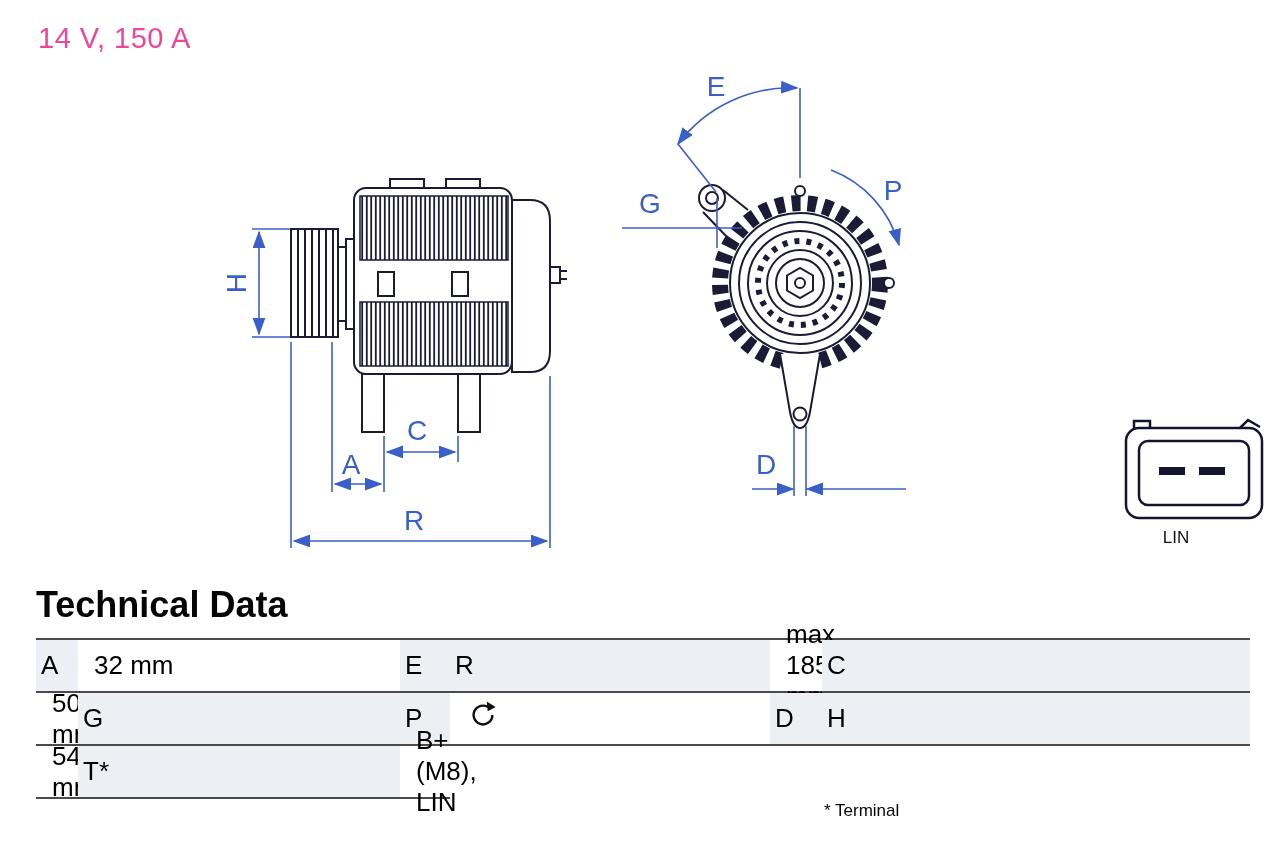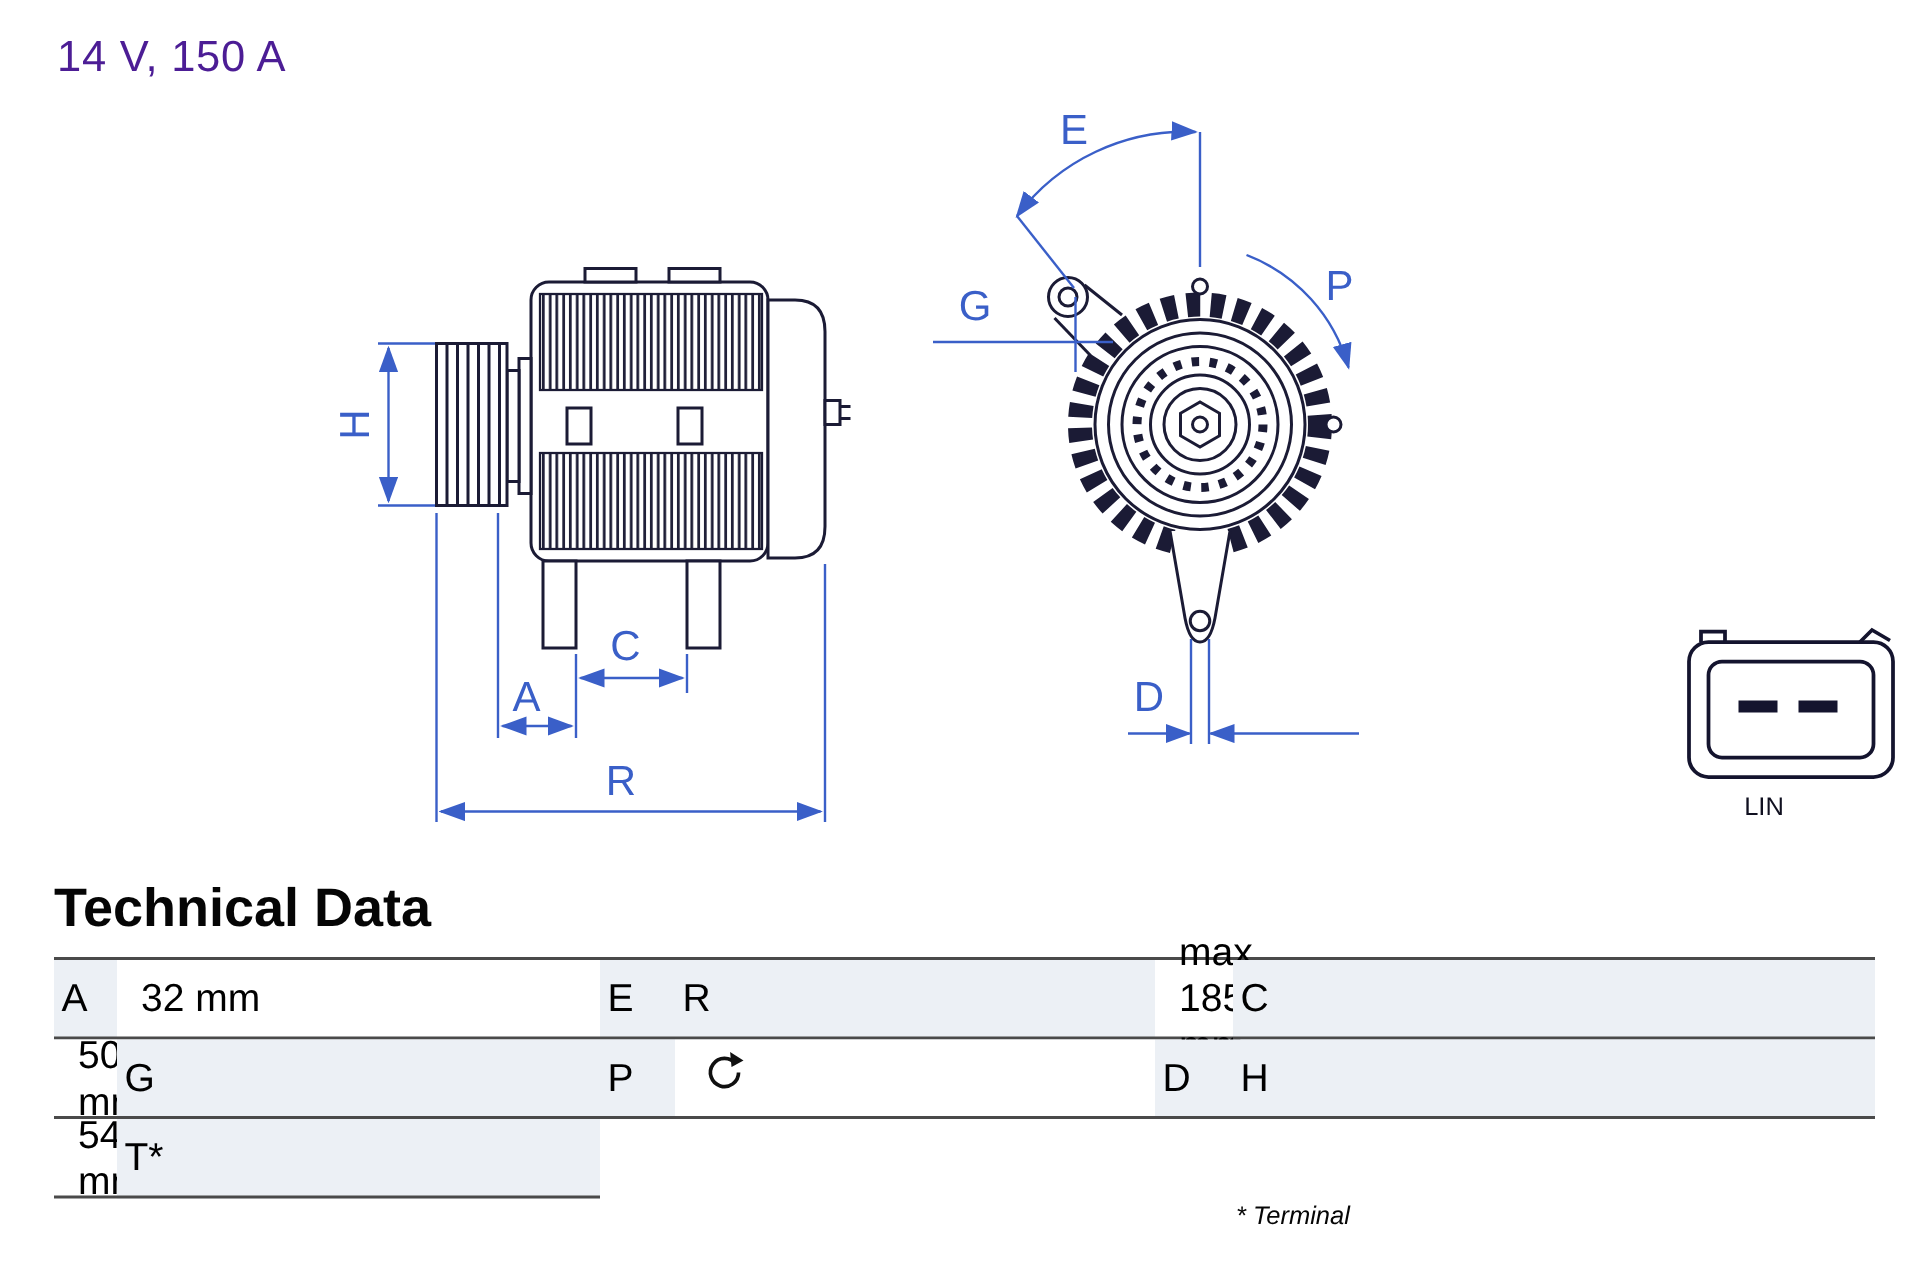--- a/index.html
+++ b/index.html
@@ -1,40 +1,40 @@
 <!DOCTYPE html>
 <html><head>
 <meta charset="utf-8">
 <style>
   html,body { margin:0; padding:0; }
   body {
     width:1280px; height:853px; background:#ffffff; position:relative;
     font-family:"Liberation Sans", sans-serif; overflow:hidden; color:#000;
   }
   .page-title {
-    position:absolute; left:38px; top:22px; font-size:29px; letter-spacing:0.5px; color:#4c1d95;
+    position:absolute; left:38px; top:22px; font-size:29px; letter-spacing:0.5px; color:#ec4899;
   }
   svg.drawing-layer { position:absolute; left:0; top:0; }
   .tech-heading {
     position:absolute; left:36px; top:584px; font-size:36px; font-weight:bold; color:#050505;
   }
   .data-table {
     position:absolute; left:36px; top:638px; width:1214px;
     display:grid; grid-template-columns:42px 322px 50px 320px 52px 428px;
     border-top:2px solid #4a4a4a;
   }
   .cell {
     height:51px; border-bottom:2px solid #4a4a4a;
     display:flex; align-items:center; font-size:26px;
   }
   .key { background:#ecf0f5; padding-left:5px; }
   .val { padding-left:16px; background:#ffffff; }
   .rot-icon { margin-left:2px; display:inline-block; }
   .footnote {
-    position:absolute; left:824px; top:801px; font-size:17px; color:#050505;font-style:italic;
+    position:absolute; left:824px; top:801px; font-size:17px; color:#050505;
   }
   text.dim { font-size:28px; fill:#3a5fc8; }
   text.conn { font-size:17px; fill:#101020; }
 </style>
 </head>
 <body>
 
 <div class="page-title">14 V, 150 A</div>
 
 <svg class="drawing-layer" width="1280" height="570" viewBox="0 0 1280 570">
@@ -176,15 +176,16 @@
         <polygon points="20,1.5 29.5,7.5 21,12" fill="#101010"></polygon>
       </svg>
     </span>
     <span></span>
   </div>
 
   <div class="cell key">D</div>
   <div class="cell key">H</div>
   <div class="cell val">54 mm</div>
   <div class="cell key">T*</div>
+  <div class="cell val">B+(M8), LIN</div>
 </div>
 
 <div class="footnote">* Terminal</div>
 
 </body></html>

